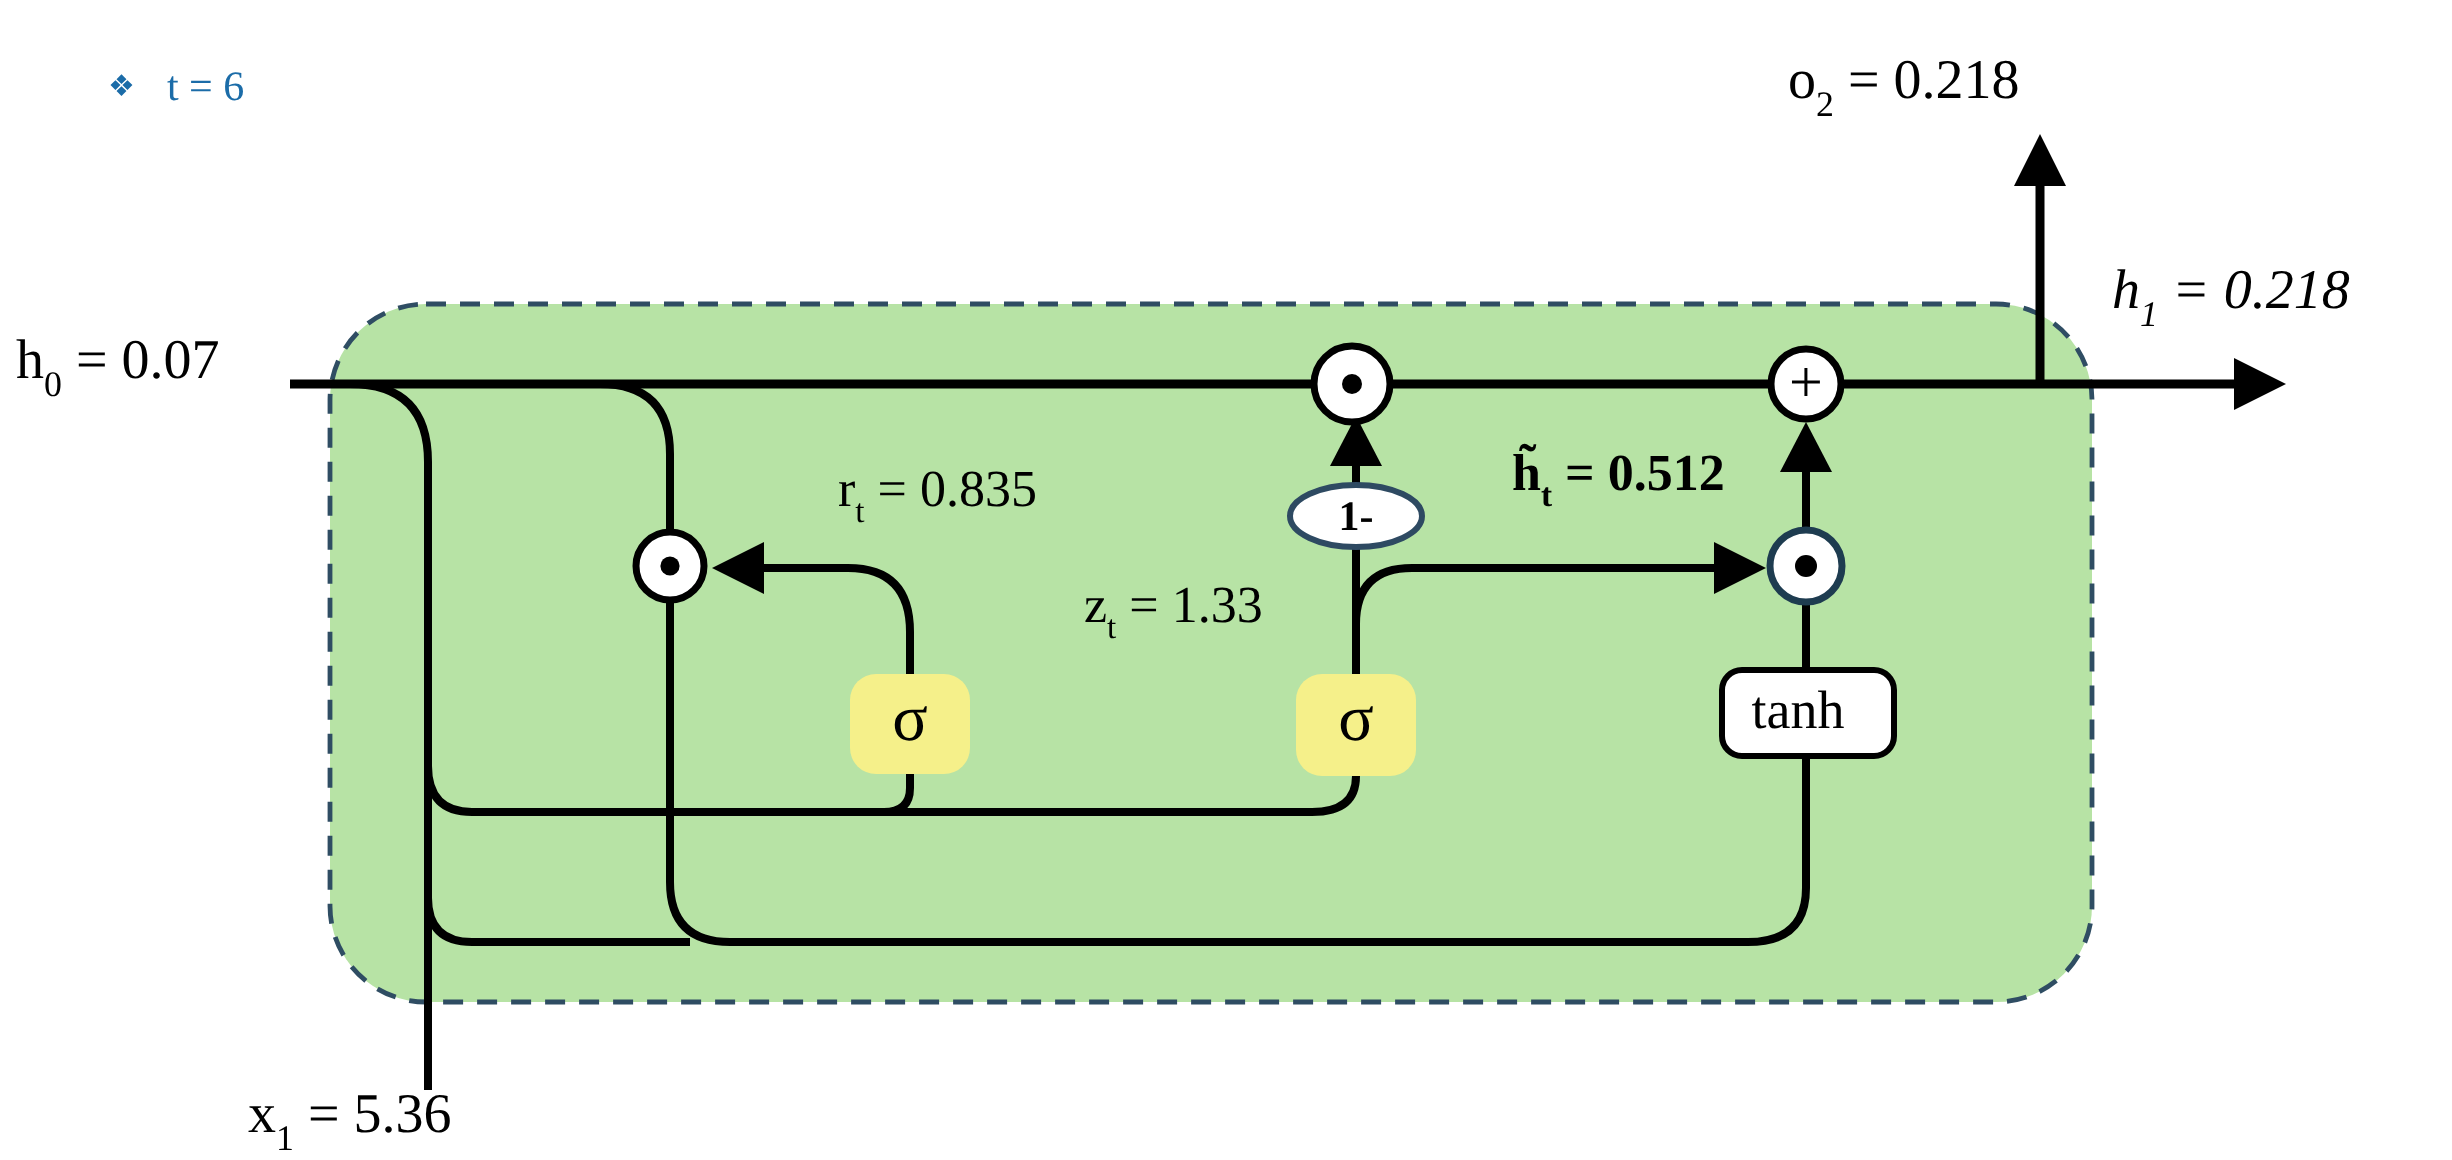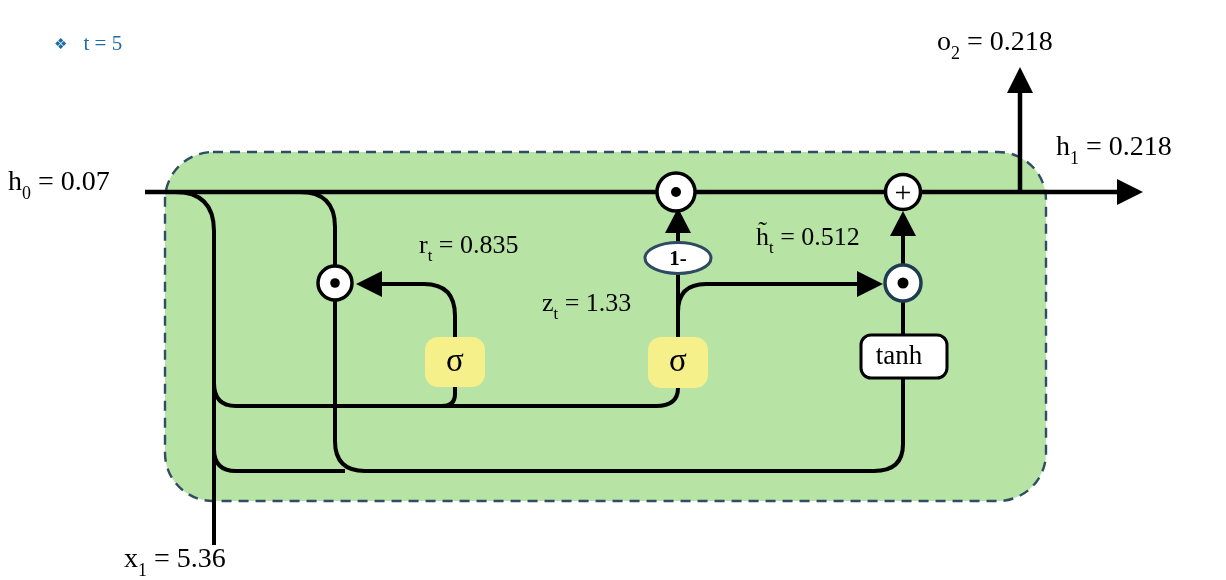--- a/index.html
+++ b/index.html
@@ -86,48 +86,48 @@
 
     <ellipse cx="678" cy="258" rx="33" ry="15.5" fill="#ffffff" stroke="#2e4a62" stroke-width="3"></ellipse>
 
     <rect x="425" y="337" width="60" height="50" rx="13" fill="#f5f08a"></rect>
     <rect x="648" y="337" width="60" height="51" rx="13" fill="#f5f08a"></rect>
     <rect x="861" y="335" width="86" height="43" rx="10" fill="#ffffff" stroke="#000" stroke-width="3"></rect>
   </svg>
 
   <div class="lbl timestep" style="left:54px;top:32px;">
     <span class="bullet">❖</span>
-    <span>t = 5</span>
+    <span>t = 6</span>
   </div>
 
   <div class="lbl math" style="left:8px;top:166px;">
     <span>h</span><sub>0</sub><span> = 0.07</span>
   </div>
 
-  <div class="lbl math" style="left:937px;top:26px;text-align:right;">
+  <div class="lbl math" style="left:894px;top:26px;text-align:right;">
     <span>o</span><sub>2</sub><span> = 0.218</span>
   </div>
 
-  <div class="lbl math" style="left:1056px;top:131px;">
+  <div class="lbl math" style="left:1056px;top:131px;font-style:italic;">
     <span>h</span><sub>1</sub><span> = 0.218</span>
   </div>
 
   <div class="lbl math" style="left:124px;top:543px;">
     <span>x</span><sub>1</sub><span> = 5.36</span>
   </div>
 
   <div class="lbl math-sm" style="left:394px;top:231px;">
     <span>r</span><sub>t</sub><span> = 0.835</span>
   </div>
 
   <div class="lbl math-sm" style="left:517px;top:289px;">
     <span>z</span><sub>t</sub><span> = 1.33</span>
   </div>
 
-  <div class="lbl math-sm" style="left:731px;top:223px;">
+  <div class="lbl math-sm" style="left:731px;top:223px;font-weight:bold;">
     <span>h̃</span><sub>t</sub><span> = 0.512</span>
   </div>
 
   <div class="node-text sigma-text" style="left:425px;top:335px;width:60px;height:50px;">σ</div>
   <div class="node-text sigma-text" style="left:648px;top:335px;width:60px;height:51px;">σ</div>
   <div class="node-text tanh-text" style="left:861px;top:334px;width:76px;height:43px;">tanh</div>
   <div class="node-text oneminus-text" style="left:645px;top:243px;width:66px;height:30px;">1-</div>
   <div class="node-text plus-text" style="left:885px;top:174px;width:36px;height:35px;">+</div>
 
 </div>

